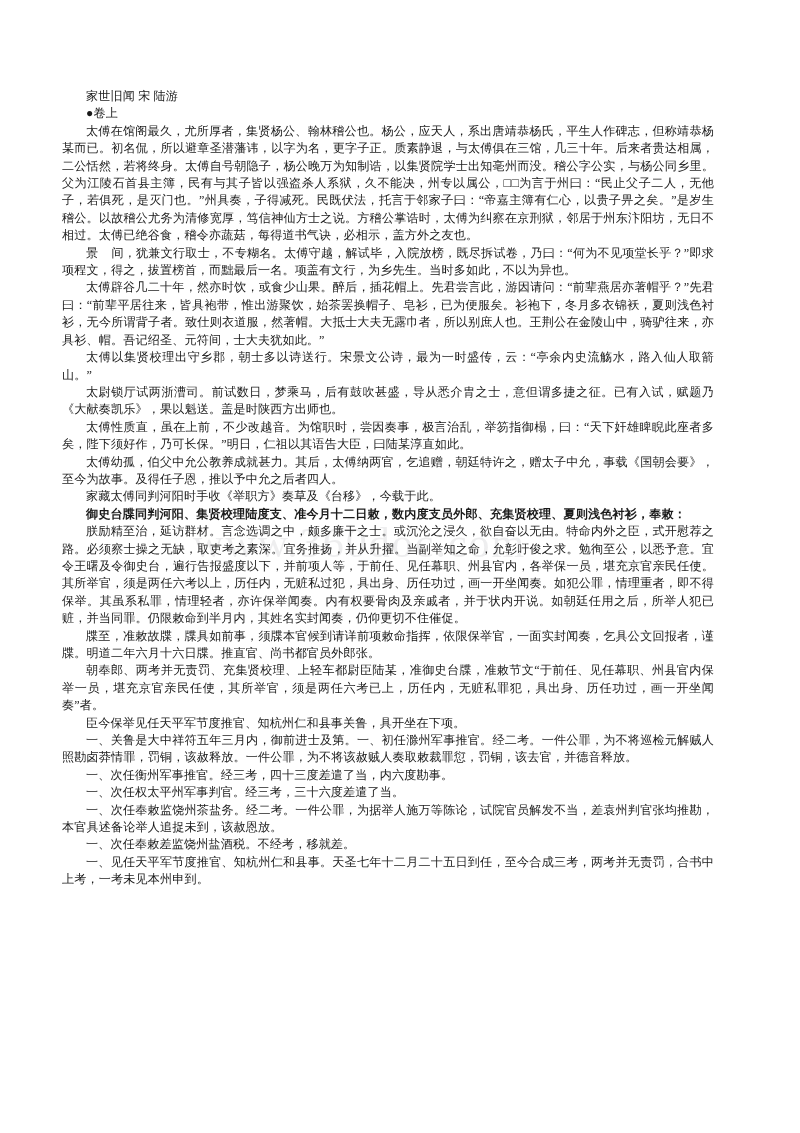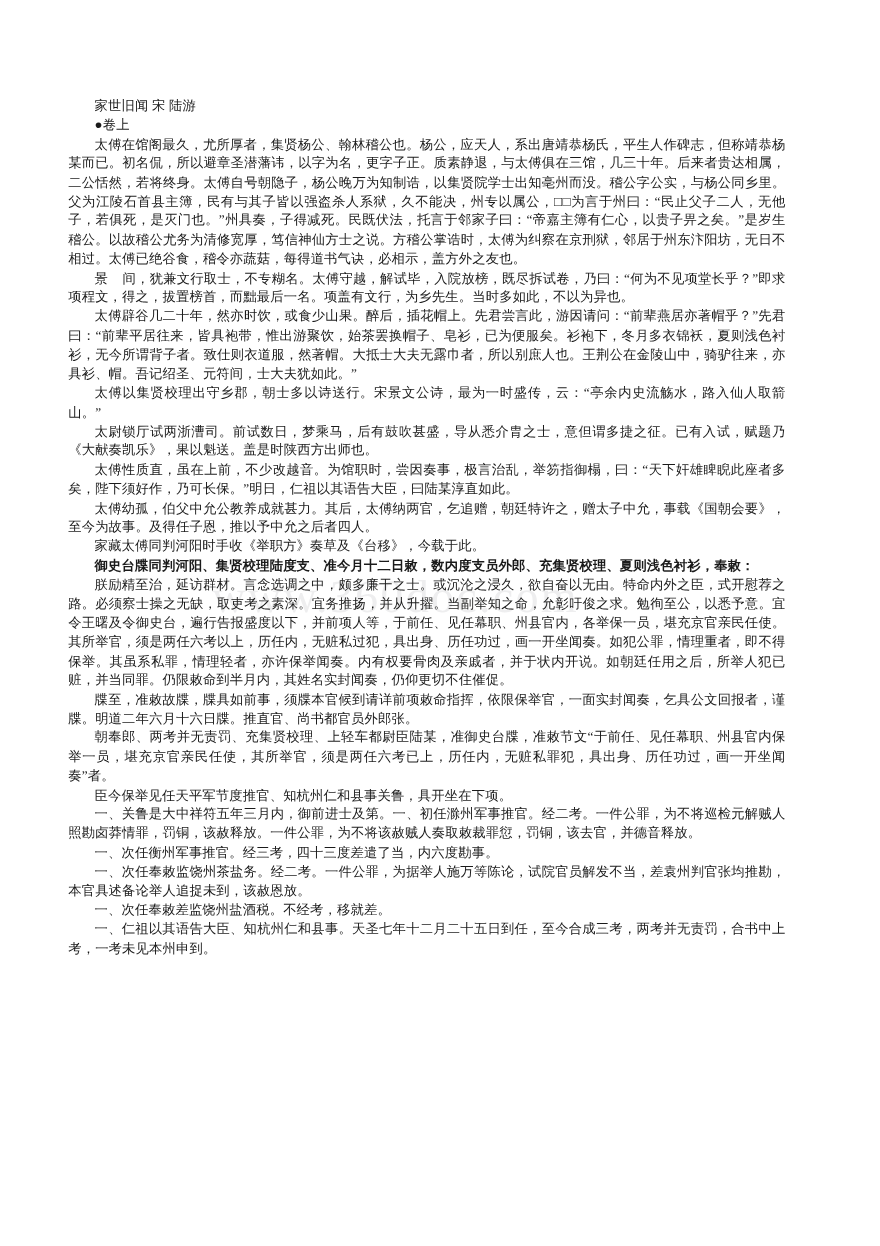--- a/index.html
+++ b/index.html
@@ -92,18 +92,19 @@
 
     <p class="para bold">御史台牒同判河阳、集贤校理陆度支、准今月十二日敕，数内度支员外郎、充集贤校理、夏则浅色衬衫，奉敕：</p>
 
     <p class="para">朕励精至治，延访群材。言念选调之中，颇多廉干之士。或沉沦之浸久，欲自奋以无由。特命内外之臣，式开慰荐之路。必须察士操之无缺，取吏考之素深。宜务推扬，并从升擢。当副举知之命，允彰吁俊之求。勉徇至公，以悉予意。宜令王曙及令御史台，遍行告报盛度以下，并前项人等，于前任、见任幕职、州县官内，各举保一员，堪充京官亲民任使。其所举官，须是两任六考以上，历任内，无赃私过犯，具出身、历任功过，画一开坐闻奏。如犯公罪，情理重者，即不得保举。其虽系私罪，情理轻者，亦许保举闻奏。内有权要骨肉及亲戚者，并于状内开说。如朝廷任用之后，所举人犯已赃，并当同罪。仍限敕命到半月内，其姓名实封闻奏，仍仰更切不住催促。</p>
     <p class="para">牒至，准敕故牒，牒具如前事，须牒本官候到请详前项敕命指挥，依限保举官，一面实封闻奏，乞具公文回报者，谨牒。明道二年六月十六日牒。推直官、尚书都官员外郎张。</p>
     <p class="para">朝奉郎、两考并无责罚、充集贤校理、上轻车都尉臣陆某，准御史台牒，准敕节文“于前任、见任幕职、州县官内保举一员，堪充京官亲民任使，其所举官，须是两任六考已上，历任内，无赃私罪犯，具出身、历任功过，画一开坐闻奏”者。</p>
     <p class="para">臣今保举见任天平军节度推官、知杭州仁和县事关鲁，具开坐在下项。</p>
 
     <p class="para">一、关鲁是大中祥符五年三月内，御前进士及第。一、初任滁州军事推官。经二考。一件公罪，为不将巡检元解贼人照勘卤莽情罪，罚铜，该赦释放。一件公罪，为不将该赦贼人奏取敕裁罪愆，罚铜，该去官，并德音释放。</p>
     <p class="para">一、次任衡州军事推官。经三考，四十三度差遣了当，内六度勘事。</p>
+    <p class="para">一、次任权太平州军事判官。经三考，三十六度差遣了当。</p>
     <p class="para">一、次任奉敕监饶州茶盐务。经二考。一件公罪，为据举人施万等陈论，试院官员解发不当，差袁州判官张均推勘，本官具述备论举人追捉未到，该赦恩放。</p>
     <p class="para">一、次任奉敕差监饶州盐酒税。不经考，移就差。</p>
-    <p class="para">一、仁祖以其语告大臣、知杭州仁和县事。天圣七年十二月二十五日到任，至今合成三考，两考并无责罚，合书中上考，一考未见本州申到。</p>
+    <p class="para">一、见任天平军节度推官、知杭州仁和县事。天圣七年十二月二十五日到任，至今合成三考，两考并无责罚，合书中上考，一考未见本州申到。</p>
 
   </div>
 </div>
 
 </body></html>

